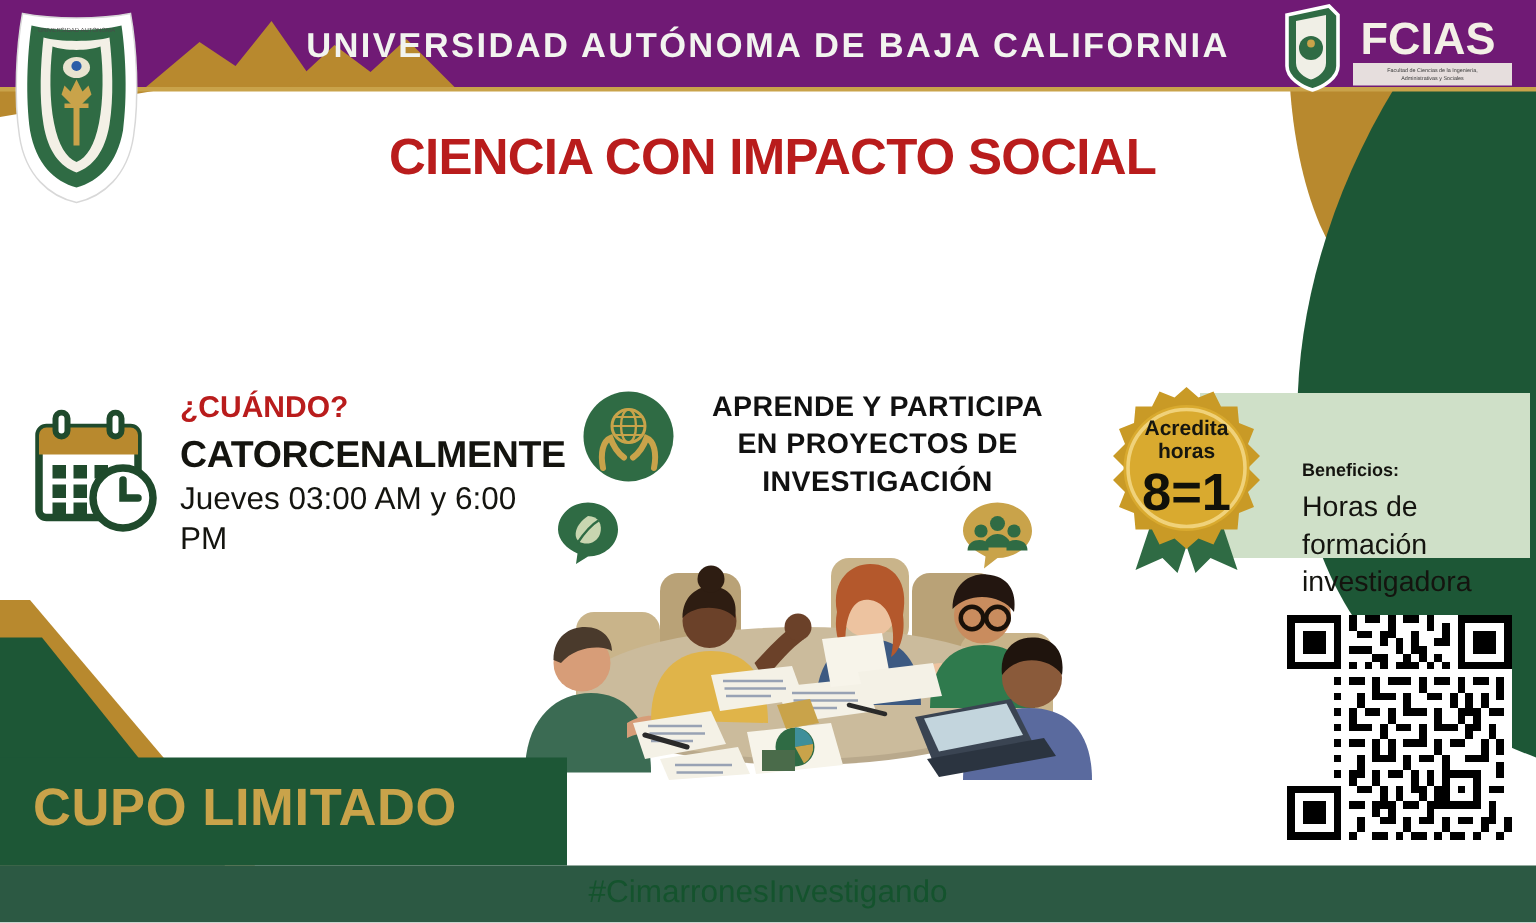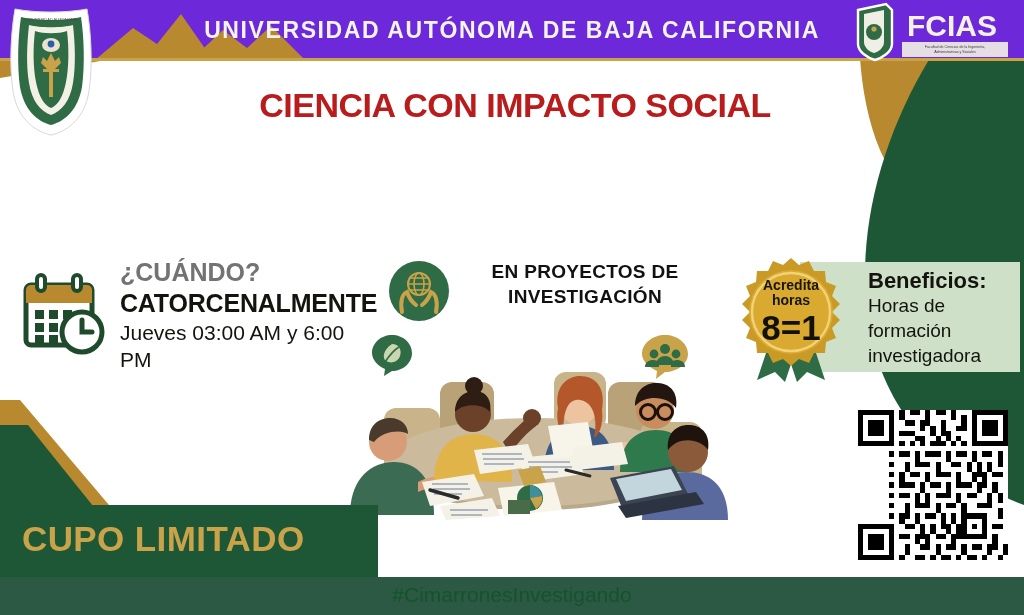--- a/index.html
+++ b/index.html
@@ -1,20 +1,20 @@
 <!DOCTYPE html>
 <html lang="es"><head>
 <meta charset="utf-8">
 <style>
   html,body{margin:0;padding:0;background:#ffffff;}
   body{width:1024px;height:615px;font-family:"Liberation Sans",sans-serif;overflow:hidden;}
   .poster{position:relative;width:1024px;height:615px;background:#ffffff;overflow:hidden;}
 
   
-  .header{position:absolute;left:0;top:0;width:1024px;height:60px;background:#6d28d9;overflow:hidden;}
+  .header{position:absolute;left:0;top:0;width:1024px;height:60px;background:#701a75;overflow:hidden;}
   .hdr-mountains{position:absolute;left:95px;bottom:0;width:210px;height:46px;}
   .hdr-title{position:absolute;left:0;top:0;width:1024px;height:60px;display:flex;align-items:center;
              justify-content:center;color:#f2f4ef;font-size:23px;font-weight:bold;letter-spacing:1.6px;}
   .hdr-rule{position:absolute;left:0;top:58px;width:1024px;height:3px;background:#c9a34a;}
 
   
   .crest{position:absolute;left:7px;top:5px;width:88px;height:133px;z-index:14;}
 
   
   .fcias{position:absolute;right:6px;top:2px;width:166px;height:60px;z-index:14;}
@@ -26,36 +26,36 @@
   .title-wrap{position:absolute;left:70px;top:78px;width:890px;text-align:center;z-index:8;}
   .title-l1{color:#1d5736;font-size:45px;font-weight:bold;letter-spacing:-0.5px;line-height:52px;
             white-space:nowrap;}
   .title-l2{color:#b91c1c;font-size:34px;font-weight:bold;letter-spacing:-0.5px;line-height:54px;
             white-space:nowrap;}
 
   
   .when{position:absolute;left:18px;top:262px;width:360px;height:105px;z-index:9;display:flex;align-items:center;}
   .when-icon{width:92px;height:84px;flex:0 0 92px;}
   .when-text{margin-left:10px;}
-  .when-q{color:#737373;font-size:25px;font-weight:bold;line-height:30px;}
+  .when-q{color:#b91c1c;font-size:20px;font-weight:bold;line-height:30px;}
   .when-main{color:#14140f;font-size:25px;font-weight:bold;line-height:32px;letter-spacing:-0.2px;}
   .when-sub{color:#14140f;font-size:21px;line-height:27px;}
 
   
   .callout{position:absolute;left:460px;top:259px;width:250px;text-align:center;z-index:9;}
   .callout-line{color:#111;font-size:19px;font-weight:bold;line-height:25px;letter-spacing:0.3px;}
 
   .ico-globe{position:absolute;left:388px;top:260px;width:62px;height:62px;z-index:9;}
   .ico-leaf{position:absolute;left:370px;top:333px;width:44px;height:44px;z-index:9;}
   .ico-people{position:absolute;left:640px;top:333px;width:50px;height:50px;z-index:9;}
 
   
   .benefits{position:absolute;left:800px;top:262px;width:220px;height:110px;background:#cfe0c8;z-index:7;}
   .benefits-txt{position:absolute;left:868px;top:268px;width:150px;z-index:9;color:#14140f;}
-  .ben-title{font-size:22px;font-weight:bold;line-height:25px;}
+  .ben-title{font-size:12px;font-weight:bold;line-height:25px;margin-top:33px;}
   .ben-line{font-size:19px;line-height:25px;}
   .badge{position:absolute;left:735px;top:256px;width:112px;height:126px;z-index:10;}
 
   
   .illus{position:absolute;left:322px;top:330px;width:420px;height:190px;z-index:6;}
 
   
   .qr{position:absolute;left:858px;top:410px;width:150px;height:150px;z-index:11;background:#fff;}
 
   
@@ -160,20 +160,21 @@
   <svg class="ico-globe" viewBox="0 0 62 62">
     <circle cx="31" cy="31" r="30" fill="#2f6b44"></circle>
     <circle cx="31" cy="24" r="11" fill="none" stroke="#c9a34a" stroke-width="2"></circle>
     <ellipse cx="31" cy="24" rx="5" ry="11" fill="none" stroke="#c9a34a" stroke-width="1.6"></ellipse>
     <path d="M20,24 H42 M22,18 H40 M22,30 H40" stroke="#c9a34a" stroke-width="1.4"></path>
     <path d="M14,52 C12,42 14,34 19,32 C21,38 24,42 28,45" stroke="#c9a34a" stroke-width="4" fill="none" stroke-linecap="round"></path>
     <path d="M48,52 C50,42 48,34 43,32 C41,38 38,42 34,45" stroke="#c9a34a" stroke-width="4" fill="none" stroke-linecap="round"></path>
   </svg>
 
   <div class="callout">
+    <div class="callout-line">APRENDE Y PARTICIPA</div>
     <div class="callout-line">EN PROYECTOS DE</div>
     <div class="callout-line">INVESTIGACIÓN</div>
   </div>
 
   <svg class="ico-leaf" viewBox="0 0 44 44">
     <path d="M22,2 C33,2 42,10 42,20 C42,30 33,38 22,38 L14,43 L15,36 C8,33 2,27 2,20 C2,10 11,2 22,2 Z" fill="#2f6b44"></path>
     <path d="M22,11 C29,11 32,17 30,23 C28,29 21,31 16,28 C12,25 13,17 22,11 Z" fill="#c9d6b0"></path>
     <path d="M15,29 C19,23 24,17 29,14" stroke="#2f6b44" stroke-width="1.6" fill="none"></path>
   </svg>
 

